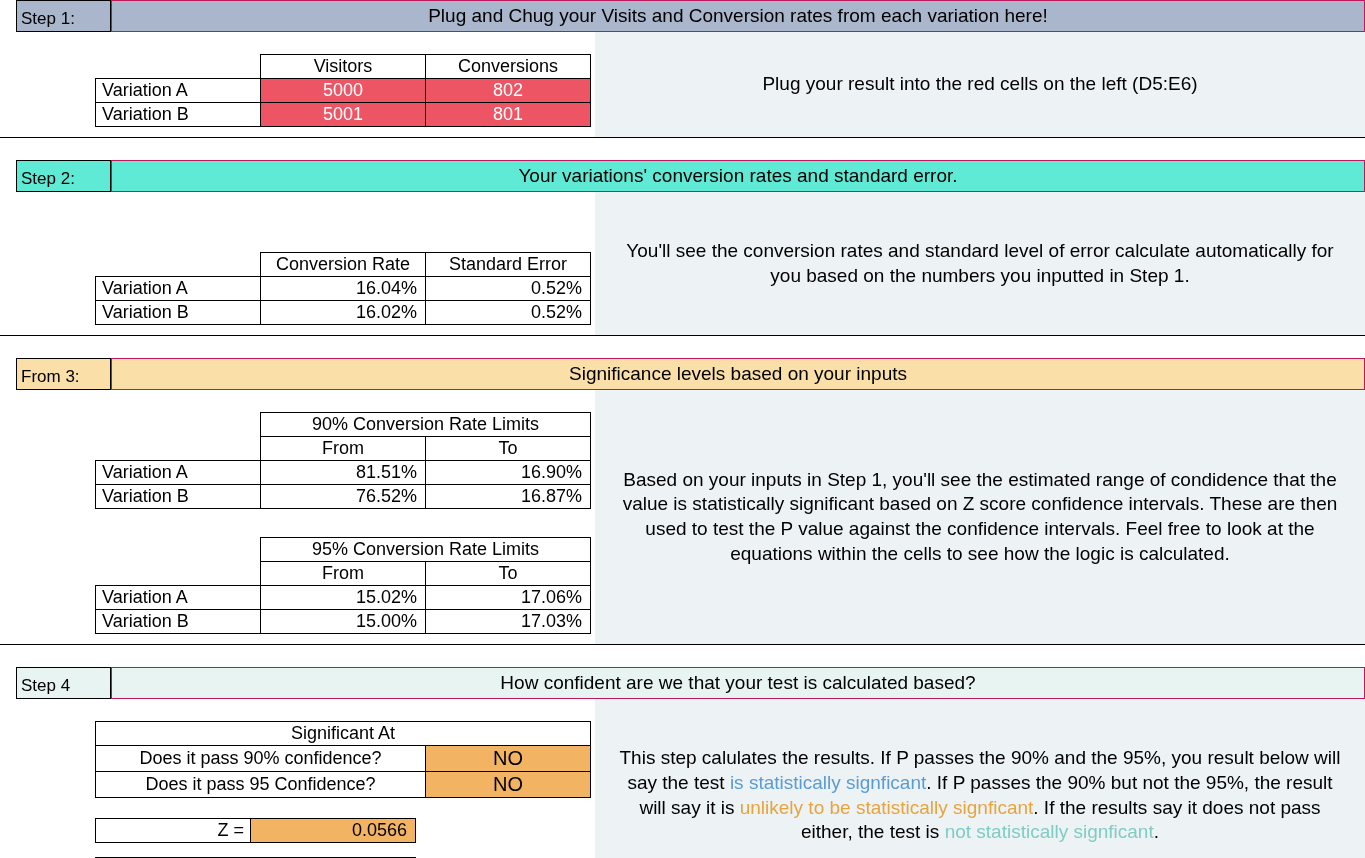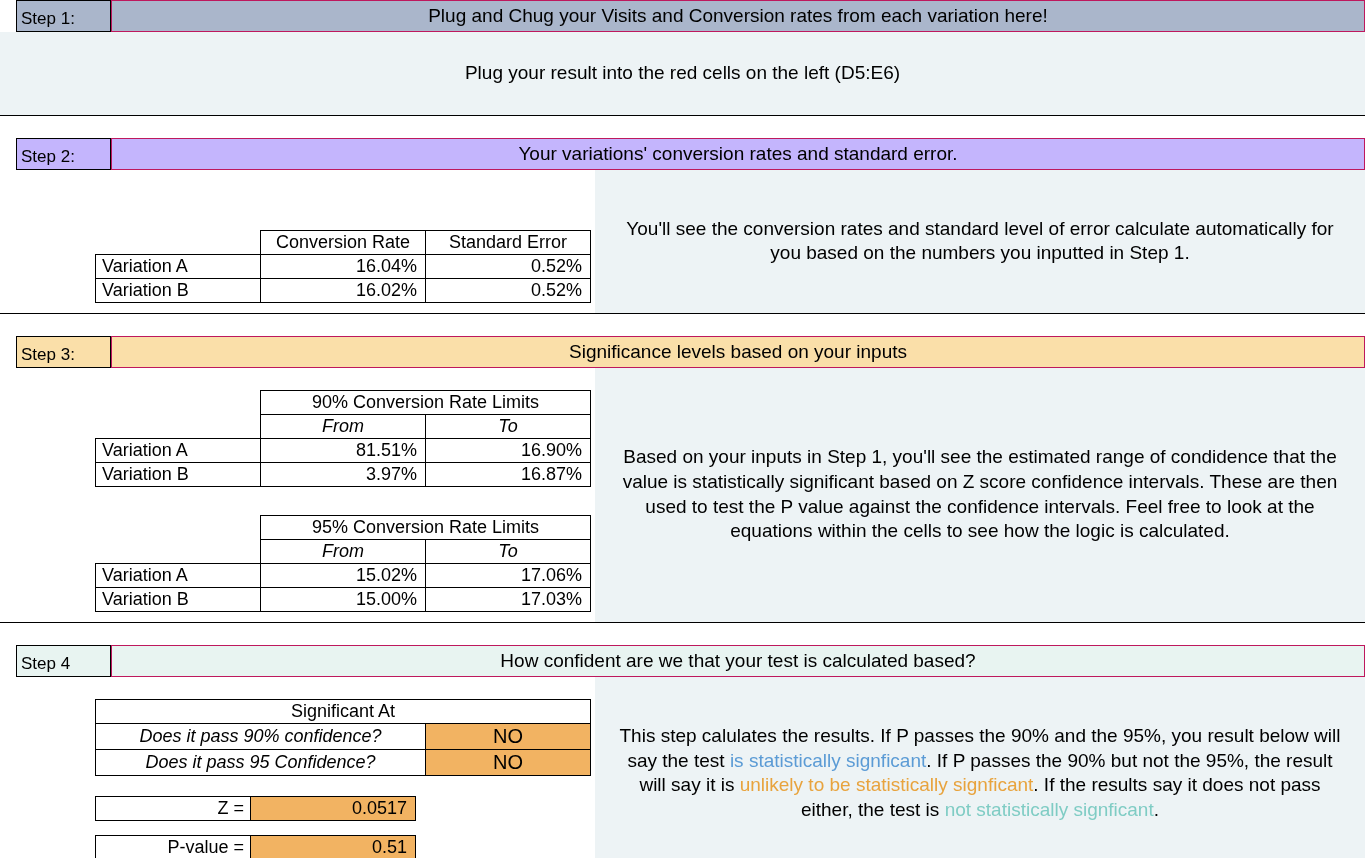--- a/index.html
+++ b/index.html
@@ -37,40 +37,40 @@
     display: flex;
     align-items: center;
     justify-content: center;
     text-align: center;
     padding: 29px 20px;
     font-size: 19px;
     line-height: 1.3;
   }
   .bg-bluegray { background: #aab6cb; }
   .bg-lightblue { background: #edf3f5; }
-  .bg-salmon { background: #c4b5fd; }
+  .bg-salmon { background: #5eead4; }
   .bg-peach { background: #fadfa9; }
   .bg-mint { background: #e8f4f1; }
   .bg-red { background: #ed5565; color: #fff; }
   .bg-orange { background: #f2b362; }
   table.mini {
     border-collapse: collapse;
     margin-left: 95px;
   }
   table.mini td, table.mini th {
     border: 1px solid #000;
     padding: 1px 6px;
     font-weight: normal;
   }
   .c-label { width: 165px; text-align: left; }
   .c-val { width: 165px; text-align: center; }
   .c-val-r { width: 165px; text-align: right; padding-right: 8px !important; }
   .spacer { height: 12px; }
   .gap { height: 22px; }
-  .italic { font-style: italic; }
+  .italic { }
   .txt-blue { color: #5b9bd5; }
   .txt-orange { color: #e8a33d; }
   .txt-teal { color: #7fccc4; }
   .section-wrap { display: flex; border-top: 1px solid #000; border-bottom: 1px solid #000; }
   .section-wrap .left-col { padding: 10px 0; }
   .val-rowlabel { width: 155px; text-align: right; padding-right: 6px !important; border: 1px solid #000;}
   .val-num { width: 165px; text-align: right; padding-right: 8px !important; border: 1px solid #000;}
   table.valrow { border-collapse: collapse; margin-left: 95px; }
   table.valrow td { padding: 1px 6px; }
   .center { text-align: center; }
@@ -78,20 +78,42 @@
 </style>
 </head>
 <body>
 
 <div class="row">
   <div class="step-label bg-bluegray">Step 1:</div>
   <div class="step-banner bg-bluegray">Plug and Chug your Visits and Conversion rates from each variation here!</div>
 </div>
 
 <div class="section-wrap" style="border-top:none;">
+  <div class="left-col">
+    <div class="spacer"></div>
+    <table class="mini">
+      <tbody>
+          <tr>
+        <td style="border:none;"></td>
+        <th class="c-val">Visitors</th>
+        <th class="c-val">Conversions</th>
+      </tr>
+      <tr>
+        <td class="c-label">Variation A</td>
+        <td class="c-val bg-red">5000</td>
+        <td class="c-val bg-red">802</td>
+      </tr>
+      <tr>
+        <td class="c-label">Variation B</td>
+        <td class="c-val bg-red">5001</td>
+        <td class="c-val bg-red">801</td>
+      </tr>
+    </tbody>
+      </table>
+  </div>
   <div class="right-col bg-lightblue">Plug your result into the red cells on the left (D5:E6)</div>
 </div>
 
 <div class="gap"></div>
 
 <div class="row">
   <div class="step-label bg-salmon">Step 2:</div>
   <div class="step-banner bg-salmon">Your variations' conversion rates and standard error.</div>
 </div>
 
@@ -117,21 +139,21 @@
       </tr>
     </tbody>
       </table>
   </div>
   <div class="right-col bg-lightblue">You'll see the conversion rates and standard level of error calculate automatically for you based on the numbers you inputted in Step 1.</div>
 </div>
 
 <div class="gap"></div>
 
 <div class="row">
-  <div class="step-label bg-peach">Step 3:</div>
+  <div class="step-label bg-peach">From 3:</div>
   <div class="step-banner bg-peach">Significance levels based on your inputs</div>
 </div>
 
 <div class="section-wrap" style="border-top:none;">
   <div class="left-col">
     <div class="spacer"></div>
     <table class="mini">
       <tbody>
           <tr>
             <td style="border:none;"></td>
@@ -142,21 +164,21 @@
         <th class="c-val italic">From</th>
         <th class="c-val italic">To</th>
       </tr>
       <tr>
         <td class="c-label">Variation A</td>
         <td class="c-val-r">81.51%</td>
         <td class="c-val-r">16.90%</td>
       </tr>
       <tr>
         <td class="c-label">Variation B</td>
-        <td class="c-val-r">3.97%</td>
+        <td class="c-val-r">76.52%</td>
         <td class="c-val-r">16.87%</td>
       </tr>
     </tbody>
       </table>
     <div style="height:28px;"></div>
     <table class="mini">
       <tbody>
           <tr>
             <td style="border:none;"></td>
             <td colspan="2" class="merged-title">95% Conversion Rate Limits</td>
@@ -205,21 +227,21 @@
         <td class="italic center" style="width:330px;">Does it pass 95 Confidence?</td>
         <td class="c-val bg-orange" style="font-size:20px;">NO</td>
       </tr>
     </tbody>
       </table>
     <div style="height:20px;"></div>
     <table class="valrow">
       <tbody>
           <tr>
         <td class="val-rowlabel">Z =</td>
-        <td class="val-num bg-orange">0.0517</td>
+        <td class="val-num bg-orange">0.0566</td>
       </tr>
     </tbody>
       </table>
     <div style="height:14px;"></div>
     <table class="valrow">
       <tbody>
           <tr>
         <td class="val-rowlabel">P-value =</td>
         <td class="val-num bg-orange">0.51</td>
       </tr>

